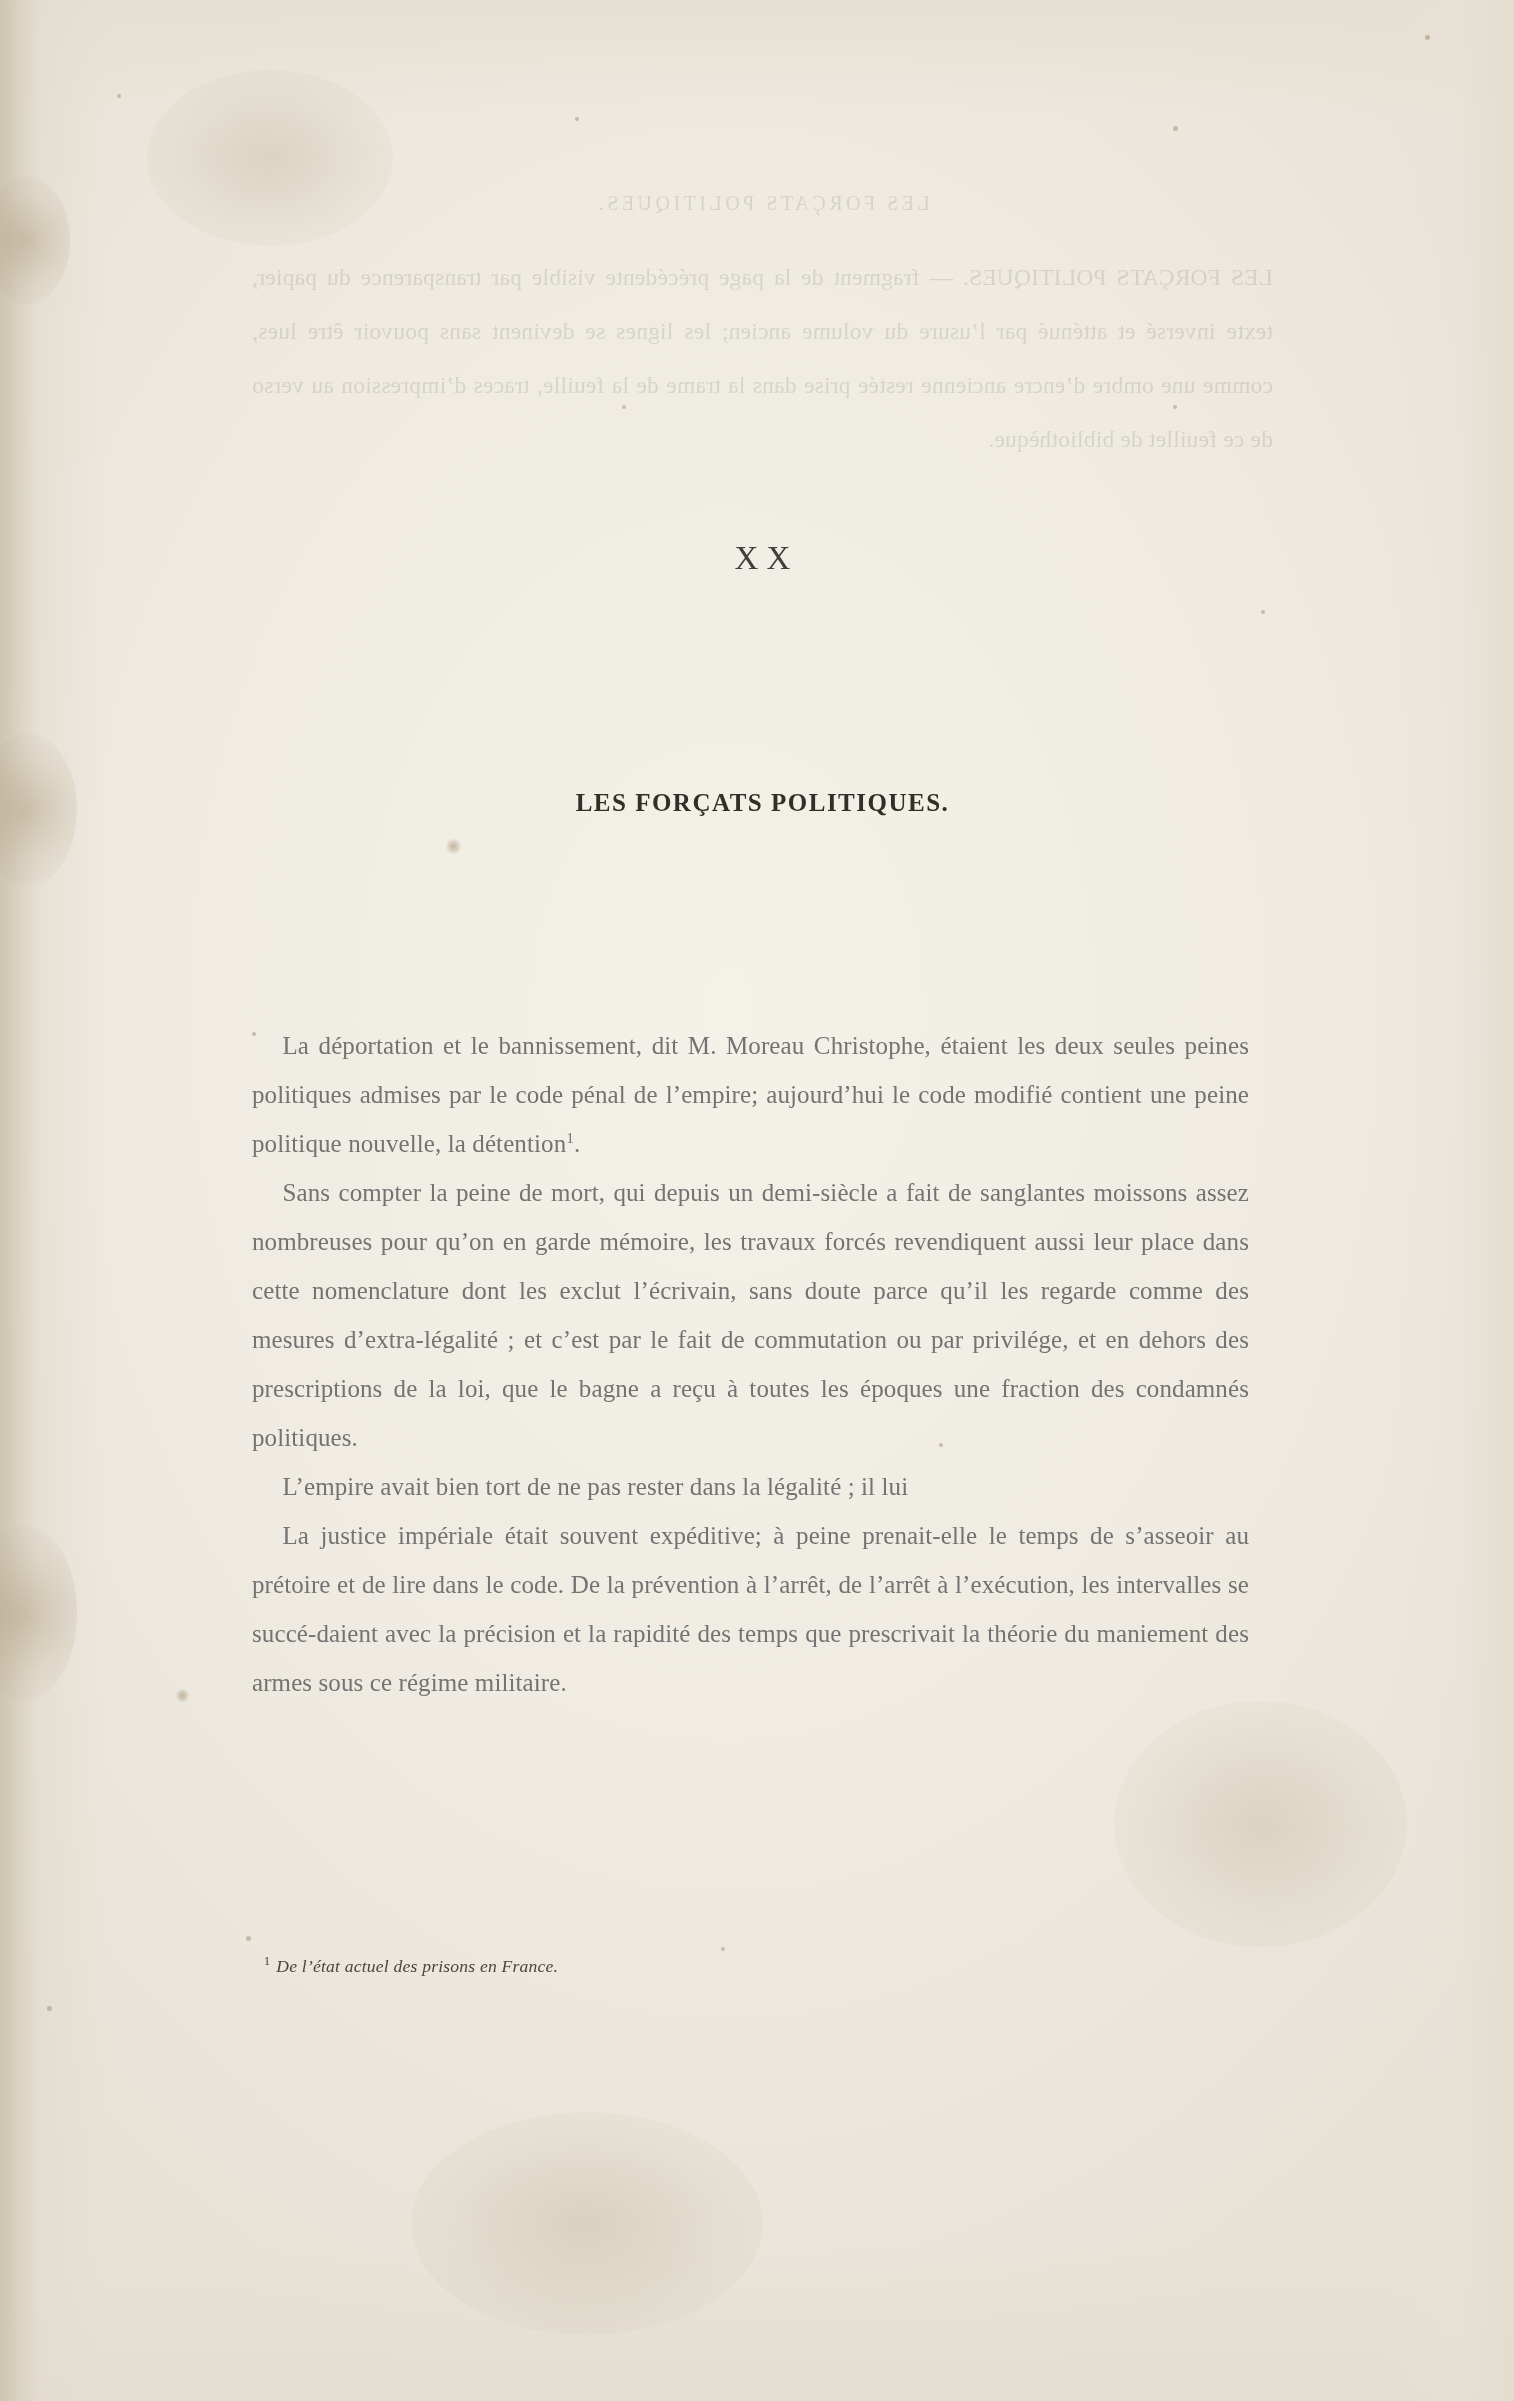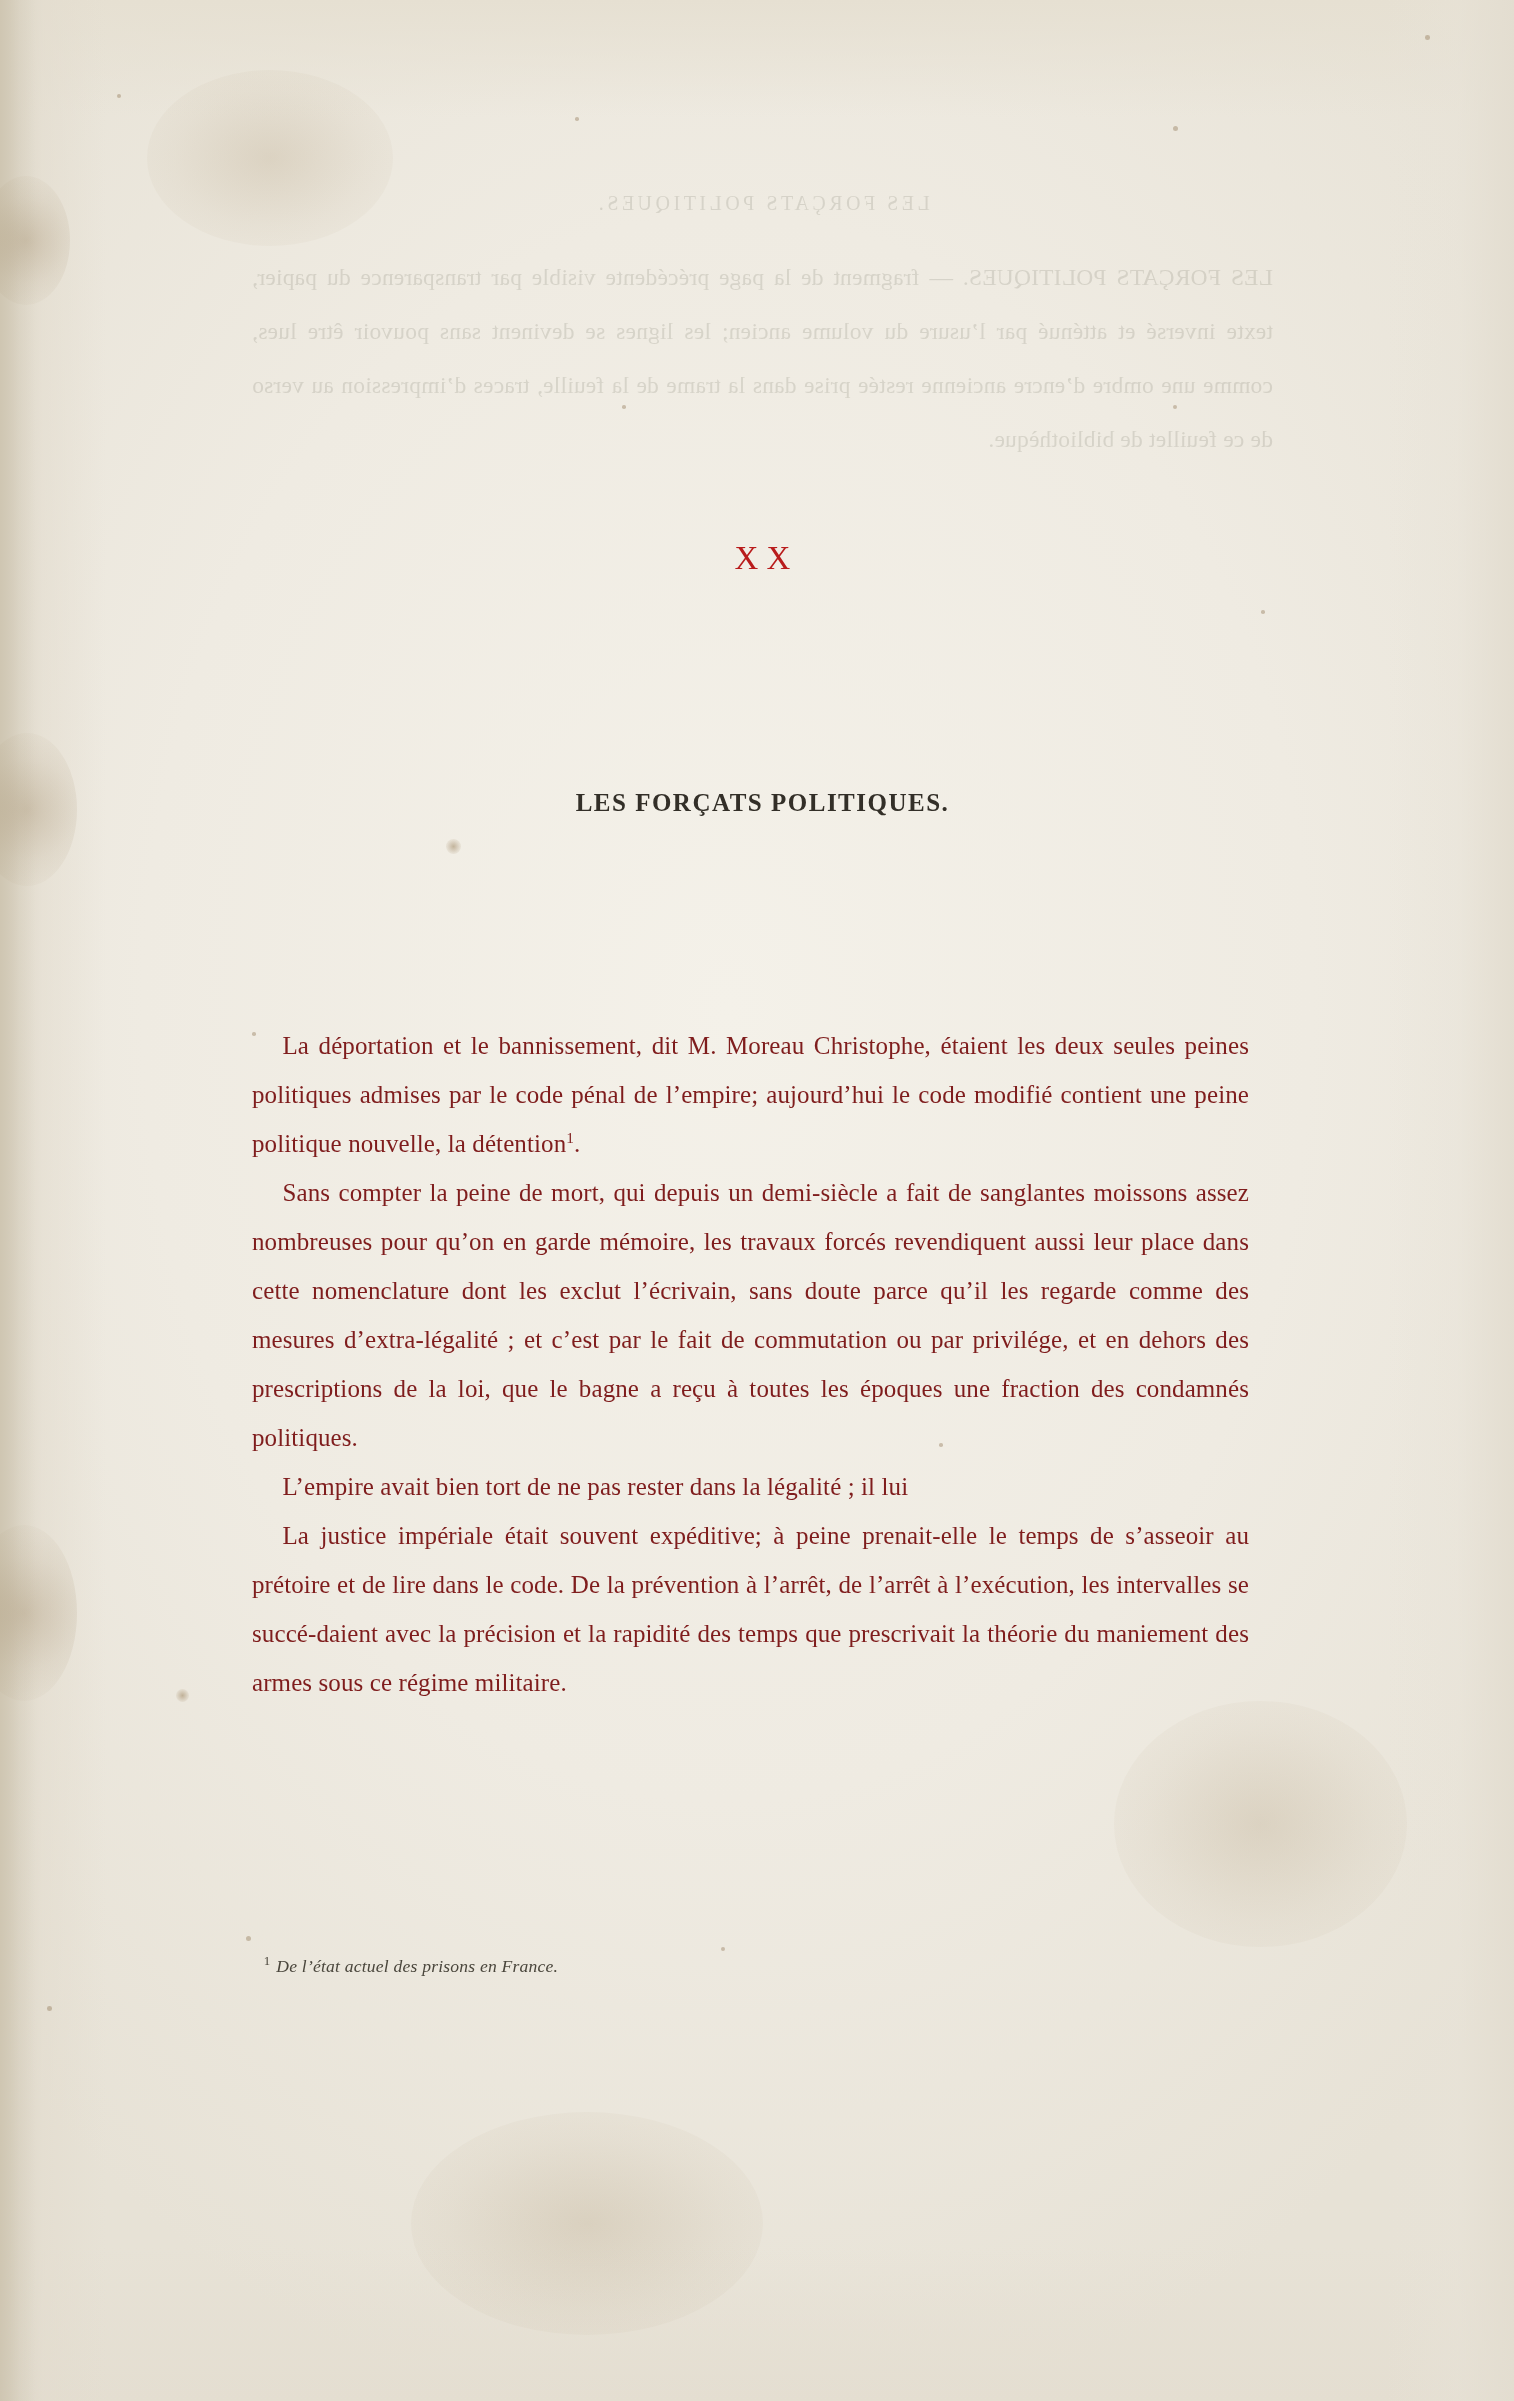--- a/index.html
+++ b/index.html
@@ -97,21 +97,21 @@
   }
 
   .chapter-number {
     position: absolute;
     top: 540px;
     left: 0;
     width: 100%;
     text-align: center;
     font-size: 33px;
     letter-spacing: 8.2px;
-    color: #b91c1c;
+    color: #404040;
     text-indent: 8.2px;
   }
 
   .chapter-title {
     position: absolute;
     top: 789px;
     left: 0;
     width: 100%;
     text-align: center;
     font-size: 25px;
@@ -120,21 +120,21 @@
     color: #332f28;
   }
 
   .body-text {
     position: absolute;
     top: 1021px;
     left: 0;
     width: 997px;
     font-size: 25px;
     line-height: 49px;
-    color: #7f1d1d;
+    color: #737373;
     text-align: justify;
     text-justify: inter-word;
     letter-spacing: 0.1px;
   }
   .body-text p {
     margin: 0;
     text-indent: 30.5px;
   }
 
   .footnote-rule {

